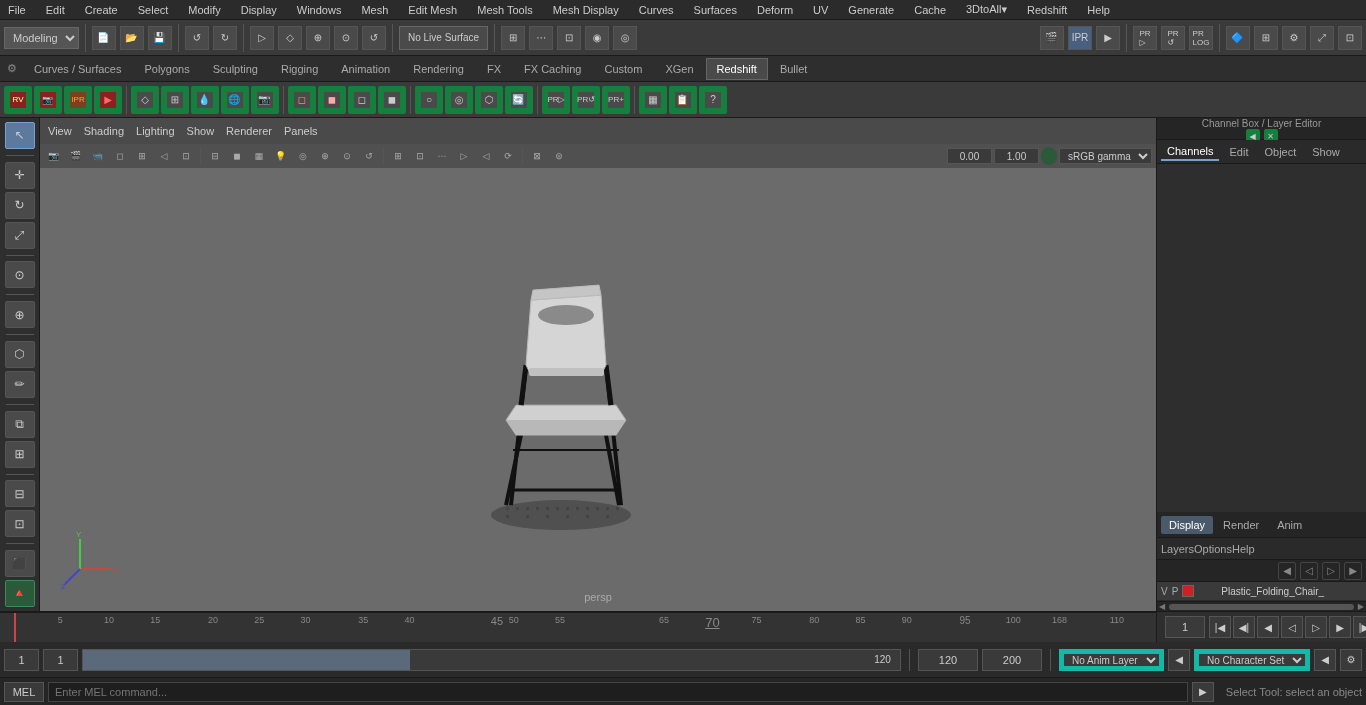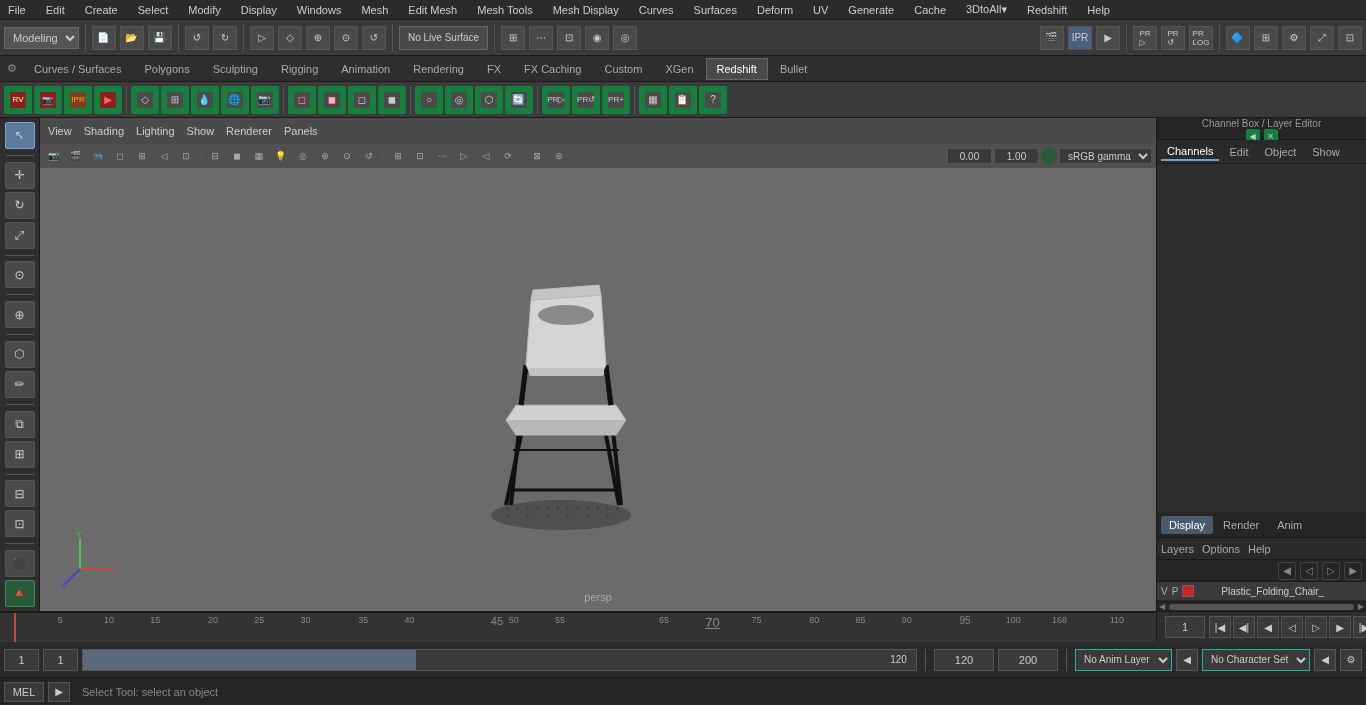--- a/index.html
+++ b/index.html
@@ -314,21 +314,20 @@
       padding: 3px 8px;
       border-radius: 2px;
     }
     .disp-tab.active { background: #4a5a6a; color: #fff; }
     #layers-menubar {
       display: flex;
       align-items: center;
       background: #2a2a2a;
       height: 22px;
       padding: 0 4px;
-      gap: 8px;
       border-bottom: 1px solid #1a1a1a;
     }
     .layer-menu-item {
       font-size: 11px;
       color: #aaa;
       cursor: pointer;
     }
     #layer-icons-bar {
       display: flex;
       align-items: center;
@@ -444,21 +443,21 @@
       color: #ccc;
       font-size: 11px;
       height: 22px;
       width: 60px;
       padding: 0 4px;
       text-align: center;
     }
     .bb-separator { width: 1px; height: 22px; background: #555; margin: 0 4px; }
     .bb-select {
       background: #3a3a3a;
-      border: 1px solid #14b8a6;
+      border: 5px solid #14b8a6;
       color: #ccc;
       font-size: 10px;
       height: 22px;
       padding: 0 4px;
     }
     .bb-icon-btn {
       width: 22px;
       height: 22px;
       background: #3a3a3a;
       border: 1px solid #555;
@@ -926,15 +925,16 @@
   <div class="bb-icon-btn">◀</div>
   <select class="bb-select">
     <option>No Character Set</option>
   </select>
   <div class="bb-icon-btn">◀</div>
   <div class="bb-icon-btn">⚙</div>
 </div>
 
 <div id="mel-bar">
   <div class="mel-label">MEL</div>
+  <input class="mel-input" value="" placeholder="Enter MEL command..." style="">
   <div class="mel-run-btn">▶</div>
   <span class="status-bar-text">Select Tool: select an object</span>
 </div>
 
 </body></html>

